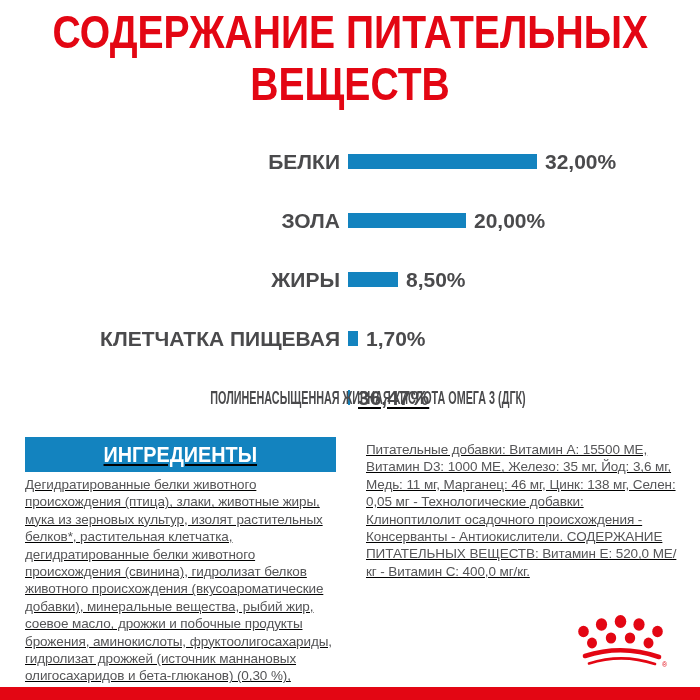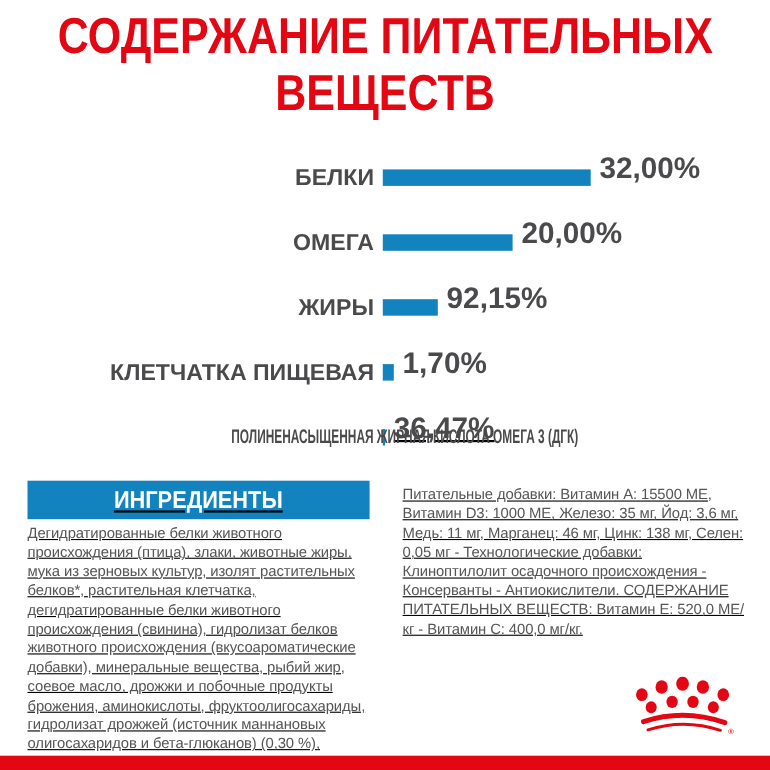--- a/index.html
+++ b/index.html
@@ -9,32 +9,32 @@
     background:var(--bg,#fff);
   }
   
   .title {
     padding-top:6px; text-align:center; color:var(--red,#e30613);
     font-weight:bold; font-size:46px; line-height:52px;
   }
   .title-line { display:block; white-space:nowrap; transform:scaleX(0.85); transform-origin:center; }
   
   .chart { margin-top:34px; }
-  .chart-row { display:flex; align-items:flex-end; height:15px; margin-bottom:24px;margin-top:44px; }
+  .chart-row { display:flex; align-items:center; height:15px; margin-bottom:24px;margin-top:44px; }
   .chart-row:last-child { margin-bottom:0;text-decoration:underline; }
   .chart-label {
     width:340px; flex:0 0 340px; text-align:right; font-weight:bold;
     font-size:21px; line-height:15px; color:var(--gray-dark,#4a4a4c); white-space:nowrap;
   }
   .chart-label .condensed {
     display:inline-block; transform:scaleX(0.60); transform-origin:right center;
     font-size:18px; white-space:nowrap;
   }
   .chart-bar { margin-left:8px; height:15px; background:var(--blue,#1383bf); flex:0 0 auto; }
-  .chart-value { margin-left:8px; font-weight:bold; font-size:27px; color:var(--gray-dark,#4a4a4c); white-space:nowrap; }
+  .chart-value { margin-left:8px; font-weight:bold; font-size:21px; color:var(--gray-dark,#4a4a4c); white-space:nowrap; }
   
   .columns { display:flex; gap:30px; margin:32px 23px 0 25px;text-decoration:underline; }
   .col { flex:1; min-width:0; }
   .col-header {
     height:35px; background:var(--blue,#1383bf); color:#fff;
     display:flex; align-items:center; justify-content:center;
     font-weight:bold; font-size:22px;
   }
   .col-header .hdr-inner { display:inline-block; transform:scaleX(0.9); white-space:nowrap; }
   .col-body {
@@ -55,28 +55,28 @@
     <span class="title-line">ВЕЩЕСТВ</span>
   </div>
 
   <div class="chart" id="chart">
       <div class="chart-row">
         <div class="chart-label">БЕЛКИ</div>
         <div class="chart-bar" style="width: 189px; background: rgb(19, 131, 191);"></div>
         <div class="chart-value">32,00%</div>
       </div>
       <div class="chart-row">
-        <div class="chart-label">ОМЕГА</div>
+        <div class="chart-label">ЗОЛА</div>
         <div class="chart-bar" style="width: 118px; background: rgb(19, 131, 191);"></div>
         <div class="chart-value">20,00%</div>
       </div>
       <div class="chart-row">
         <div class="chart-label">ЖИРЫ</div>
         <div class="chart-bar" style="width: 50px; background: rgb(19, 131, 191);"></div>
-        <div class="chart-value">92,15%</div>
+        <div class="chart-value">8,50%</div>
       </div>
       <div class="chart-row">
         <div class="chart-label">КЛЕТЧАТКА ПИЩЕВАЯ</div>
         <div class="chart-bar" style="width: 10px; background: rgb(19, 131, 191);"></div>
         <div class="chart-value">1,70%</div>
       </div>
       <div class="chart-row">
         <div class="chart-label"><span class="condensed">ПОЛИНЕНАСЫЩЕННАЯ ЖИРНАЯ КИСЛОТА ОМЕГА 3 (ДГК)</span></div>
         <div class="chart-bar" style="width: 2px; background: rgb(19, 131, 191);"></div>
         <div class="chart-value">36,47%</div>

